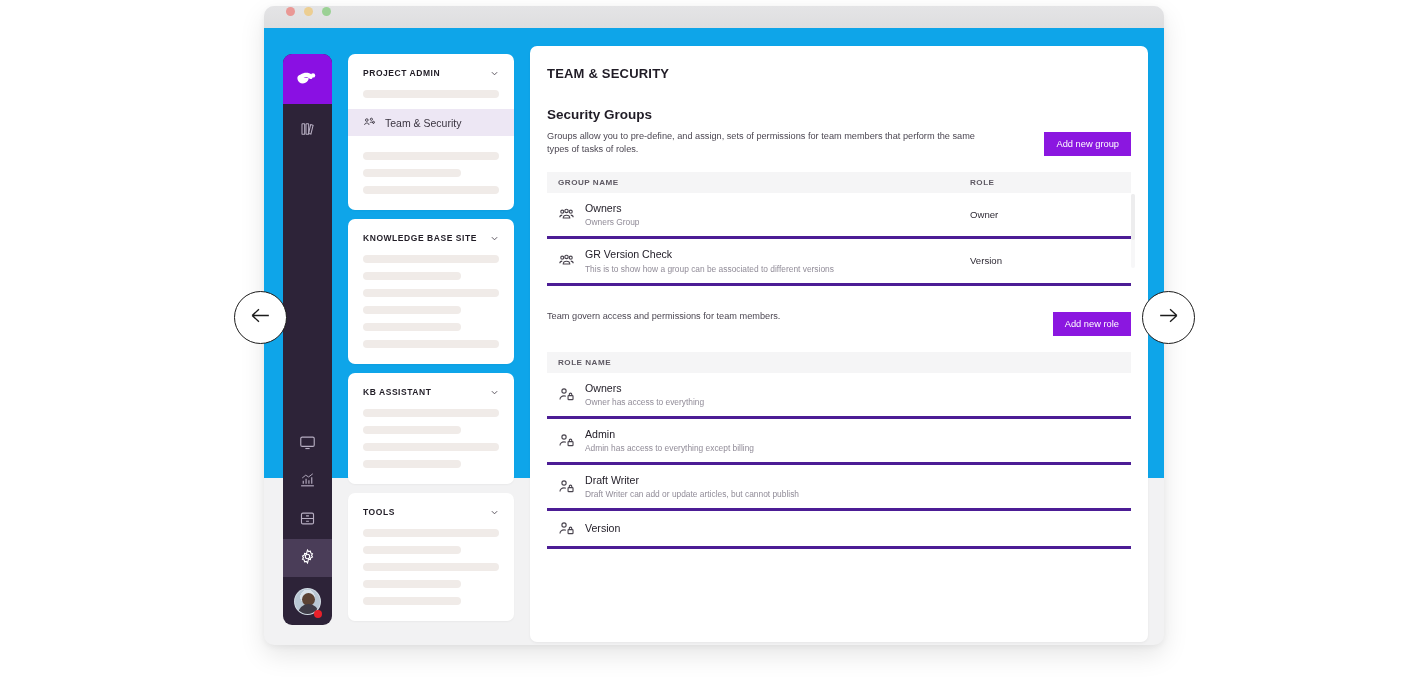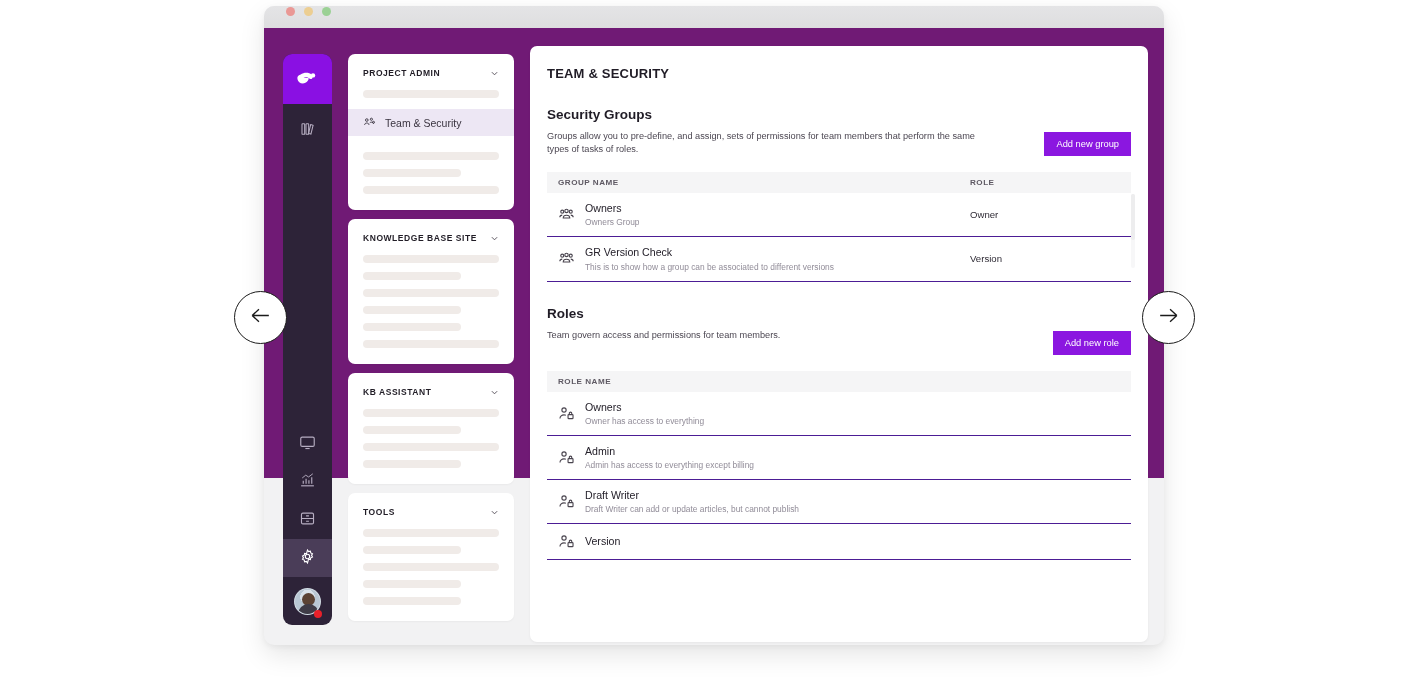--- a/index.html
+++ b/index.html
@@ -28,21 +28,21 @@
   .traffic {
     position: absolute; top: 1px; left: 22px;
     display: flex; gap: 9px; opacity: .55;
   }
   .traffic span { width: 9px; height: 9px; border-radius: 50%; display:block; }
 
   .app {
     position: absolute;
     left: 0; top: 22px;
     width: 900px; height: 450px;
-    background: #701a75;
+    background: #0ea5e9;
   }
 
   
   .rail {
     position: absolute;
     left: 19px; top: 26px;
     width: 49px; height: 571px;
     background: #2d2338;
     border-radius: 9px;
     overflow: hidden;
@@ -154,21 +154,21 @@
   .t-head {
     display: flex; background: #f5f5f6;
     padding: 6px 11px;
     font-size: 8.1px; font-weight: bold; letter-spacing: .5px; color: #5e5963;
   }
   .t-head .c1 { flex: 1; }
   .t-head .c2 { width: 150px; }
   .t-row {
     display: flex; align-items: center;
     padding: 9px 11px;
-    border-bottom: 1px solid #4c1d95;
+    border-bottom: 3px solid #4c1d95;
   }
   .t-row .c1 { flex: 1; display: flex; align-items: center; gap: 10px; }
   .t-row .c2 { width: 150px; font-size: 9.6px; color: #2f2b35; }
   .r-name { font-size: 10.6px; color: #25212b; line-height: 1.25; }
   .r-desc { font-size: 8.4px; color: #918c98; margin-top: 2px; }
   .ic { color: #4a454f; line-height: 0; flex: none; }
   .scroll-track {
     position: absolute; right: -4px; top: 22px;
     width: 4px; height: 74px; background: #f7f7f8; border-radius: 2px;
   }
@@ -406,21 +406,20 @@
           </div>
 
           <div class="scroll-track"></div>
           <div class="scroll-thumb"></div>
         </div>
       </div>
 
       <div class="spacer"></div>
 
       <div>
-        <div class="section-title">Roles</div>
         <div class="section-row">
           <div class="section-desc">Team govern access and permissions for team members.</div>
           <button class="btn">Add new role</button>
         </div>
 
         <div class="table">
           <div class="t-head">
             <span class="c1">ROLE NAME</span>
           </div>
 

